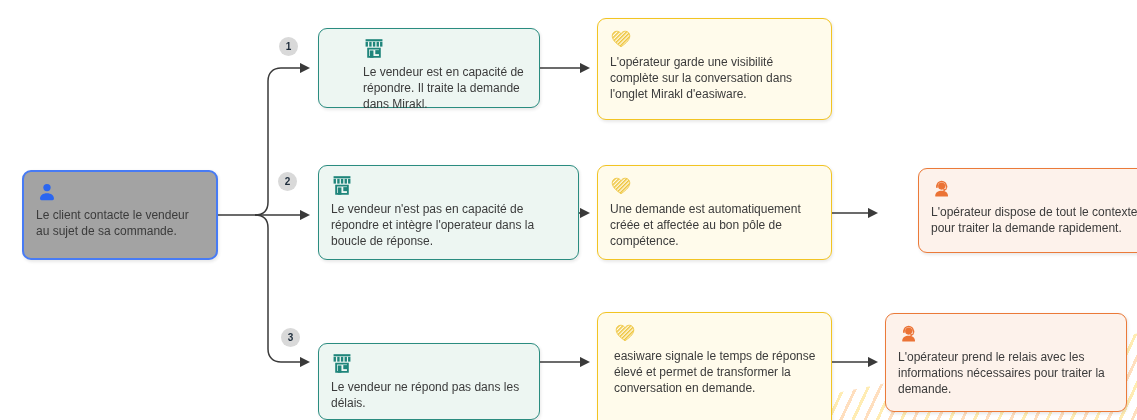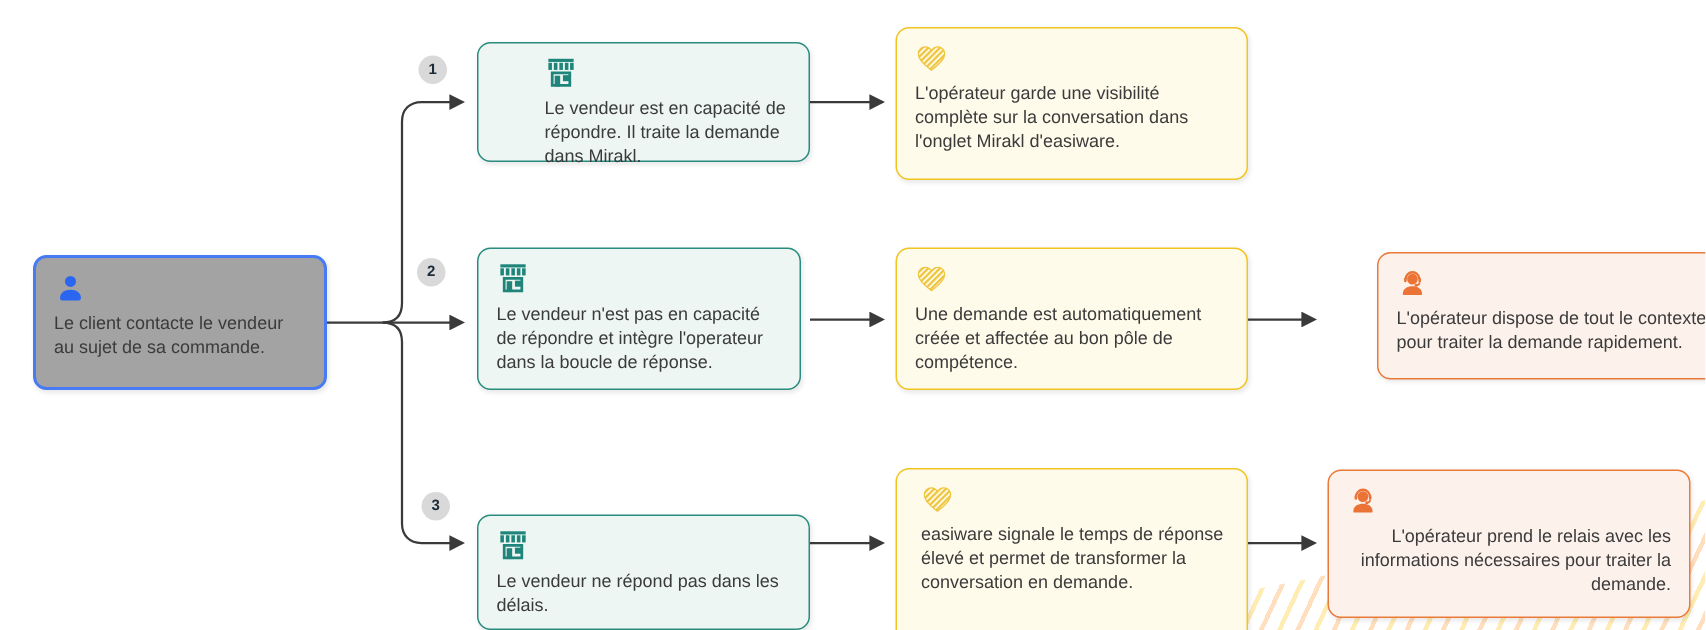--- a/index.html
+++ b/index.html
@@ -25,27 +25,27 @@
   }
   .node .txt{font-size:12px;line-height:16px;color:#3b3b3b;margin-top:4px;}
   .node .icn{display:block;width:22px;height:22px;}
 
   .client-node{left:22px;top:170px;width:196px;height:90px;border:2px solid #477bf5;background:#a3a3a3;}
   .seller-node{border:1.5px solid #2a8c80;background:#edf6f2;}
   .easiware-node{border:1.5px solid #f2c422;background:#fffbeb;}
   .operator-node{border:1.5px solid #eb7a39;background:#fdf2eb;}
 
   .seller-1{left:318px;top:28px;width:222px;height:80px;padding-left:44px;}
-  .seller-2{left:318px;top:165px;width:216px;height:95px;}
+  .seller-2{left:318px;top:165px;width:261px;height:95px;}
   .seller-3{left:318px;top:323px;width:222px;height:77px;margin-top:20px;}
   .easiware-1{left:597px;top:18px;width:235px;height:102px;}
   .easiware-2{left:597px;top:165px;width:235px;height:95px;}
   .easiware-3{left:597px;top:312px;width:235px;height:120px;padding-left:16px;}
   .operator-2{left:918px;top:168px;width:242px;height:85px;}
-  .operator-3{left:885px;top:313px;width:242px;height:99px;text-align:right;}
+  .operator-3{left:885px;top:313px;width:242px;height:99px;}
 
   .step-circle{
     position:absolute;z-index:3;width:19px;height:19px;border-radius:50%;
     background:#d9d9d9;color:#1c2b3a;font-size:10px;font-weight:bold;
     display:flex;align-items:center;justify-content:center;
   }
   .step-1{left:279px;top:37px;}
   .step-2{left:278px;top:172px;}
   .step-3{left:281px;top:328px;}
   .defs-holder{position:absolute;width:0;height:0;overflow:hidden;}

